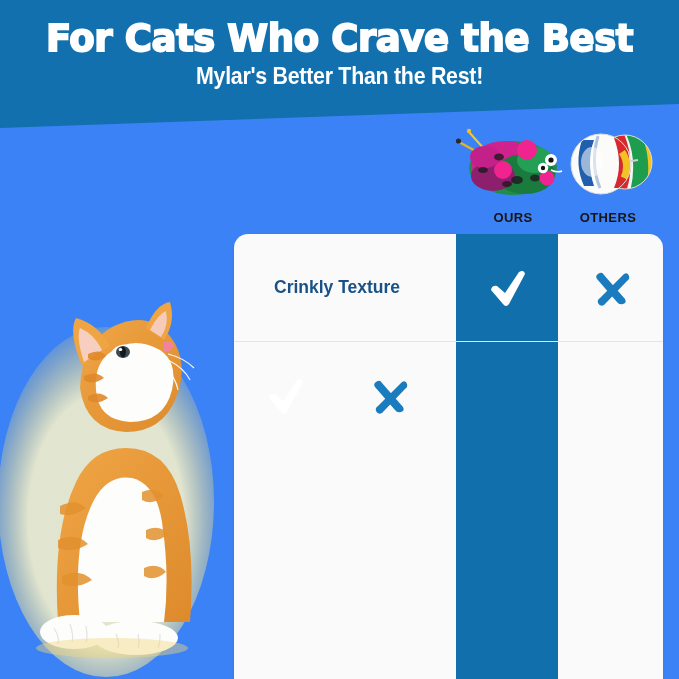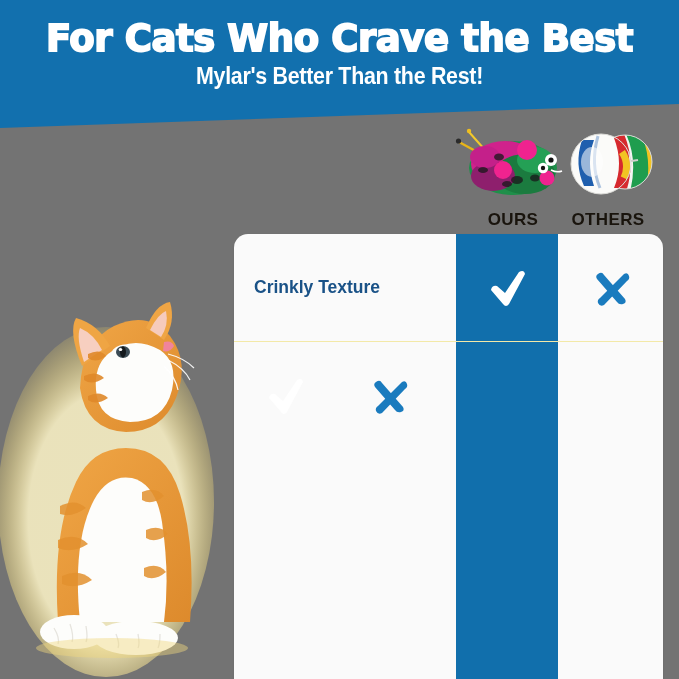--- a/index.html
+++ b/index.html
@@ -1,21 +1,21 @@
 <!DOCTYPE html>
 <html><head>
 <meta charset="utf-8">
 <style>
   html,body{margin:0;padding:0;}
   body{
     width:679px;height:679px;overflow:hidden;
     font-family:"Liberation Sans","DejaVu Sans",sans-serif;
     background:#fcd646;position:relative;
   }
-  #stage{position:absolute;inset:0;width:679px;height:679px;overflow:hidden;background:#737373;}
+  #stage{position:absolute;inset:0;width:679px;height:679px;overflow:hidden;background:#3b82f6;}
 
   
   .banner{
     position:absolute;left:0;top:0;width:679px;height:128px;
     background:#1270ae;
     clip-path:polygon(0 0,679px 0,679px 104px,0 128px);
   }
   .headline{
     position:absolute;left:0;top:17px;width:679px;text-align:center;
     color:#ffffff;font-weight:bold;font-size:37px;letter-spacing:-0.4px;
@@ -27,21 +27,21 @@
     position:absolute;left:0;top:63px;width:679px;text-align:center;
     color:#ffffff;font-weight:bold;font-size:23px;letter-spacing:-0.3px;
     transform:scaleX(.93);transform-origin:center;
     white-space:nowrap;
   }
 
   
   .thumb{position:absolute;}
   .thumb-label{
     position:absolute;text-align:center;width:120px;
-    font-size:17px;font-weight:bold;color:#19140d;letter-spacing:.4px;
+    font-size:13px;font-weight:bold;color:#19140d;letter-spacing:.4px;
   }
   #ours-thumb{left:455px;top:124px;width:118px;height:78px;}
   #others-thumb{left:568px;top:122px;width:88px;height:84px;}
   #ours-label{left:453px;top:210px;}
   #others-label{left:548px;top:210px;}
 
   
   #cat-photo{position:absolute;left:-4px;top:292px;width:220px;height:387px;}
 
   
@@ -53,21 +53,21 @@
   .ours-band{
     position:absolute;left:222px;top:0;width:102px;height:460px;background:#116fac;
   }
   .rows{position:absolute;inset:0;}
   .row{
     position:relative;height:107px;display:flex;align-items:center;
     border-bottom:1.6px solid #f3e9a8;
   }
   .row:last-child{border-bottom:none;}
   .row-label{
-    width:222px;padding-left:20px;box-sizing:border-box;
+    width:222px;padding-left:40px;box-sizing:border-box;
     color:#1a5287;font-weight:bold;font-size:17.5px;line-height:1.28;
   }
   .cell{width:102px;display:flex;align-items:center;justify-content:center;}
   .cell-other{width:105px;display:flex;align-items:center;justify-content:center;}
   .mark{display:block;}
 </style>
 </head>
 <body>
 
 <div id="stage">

